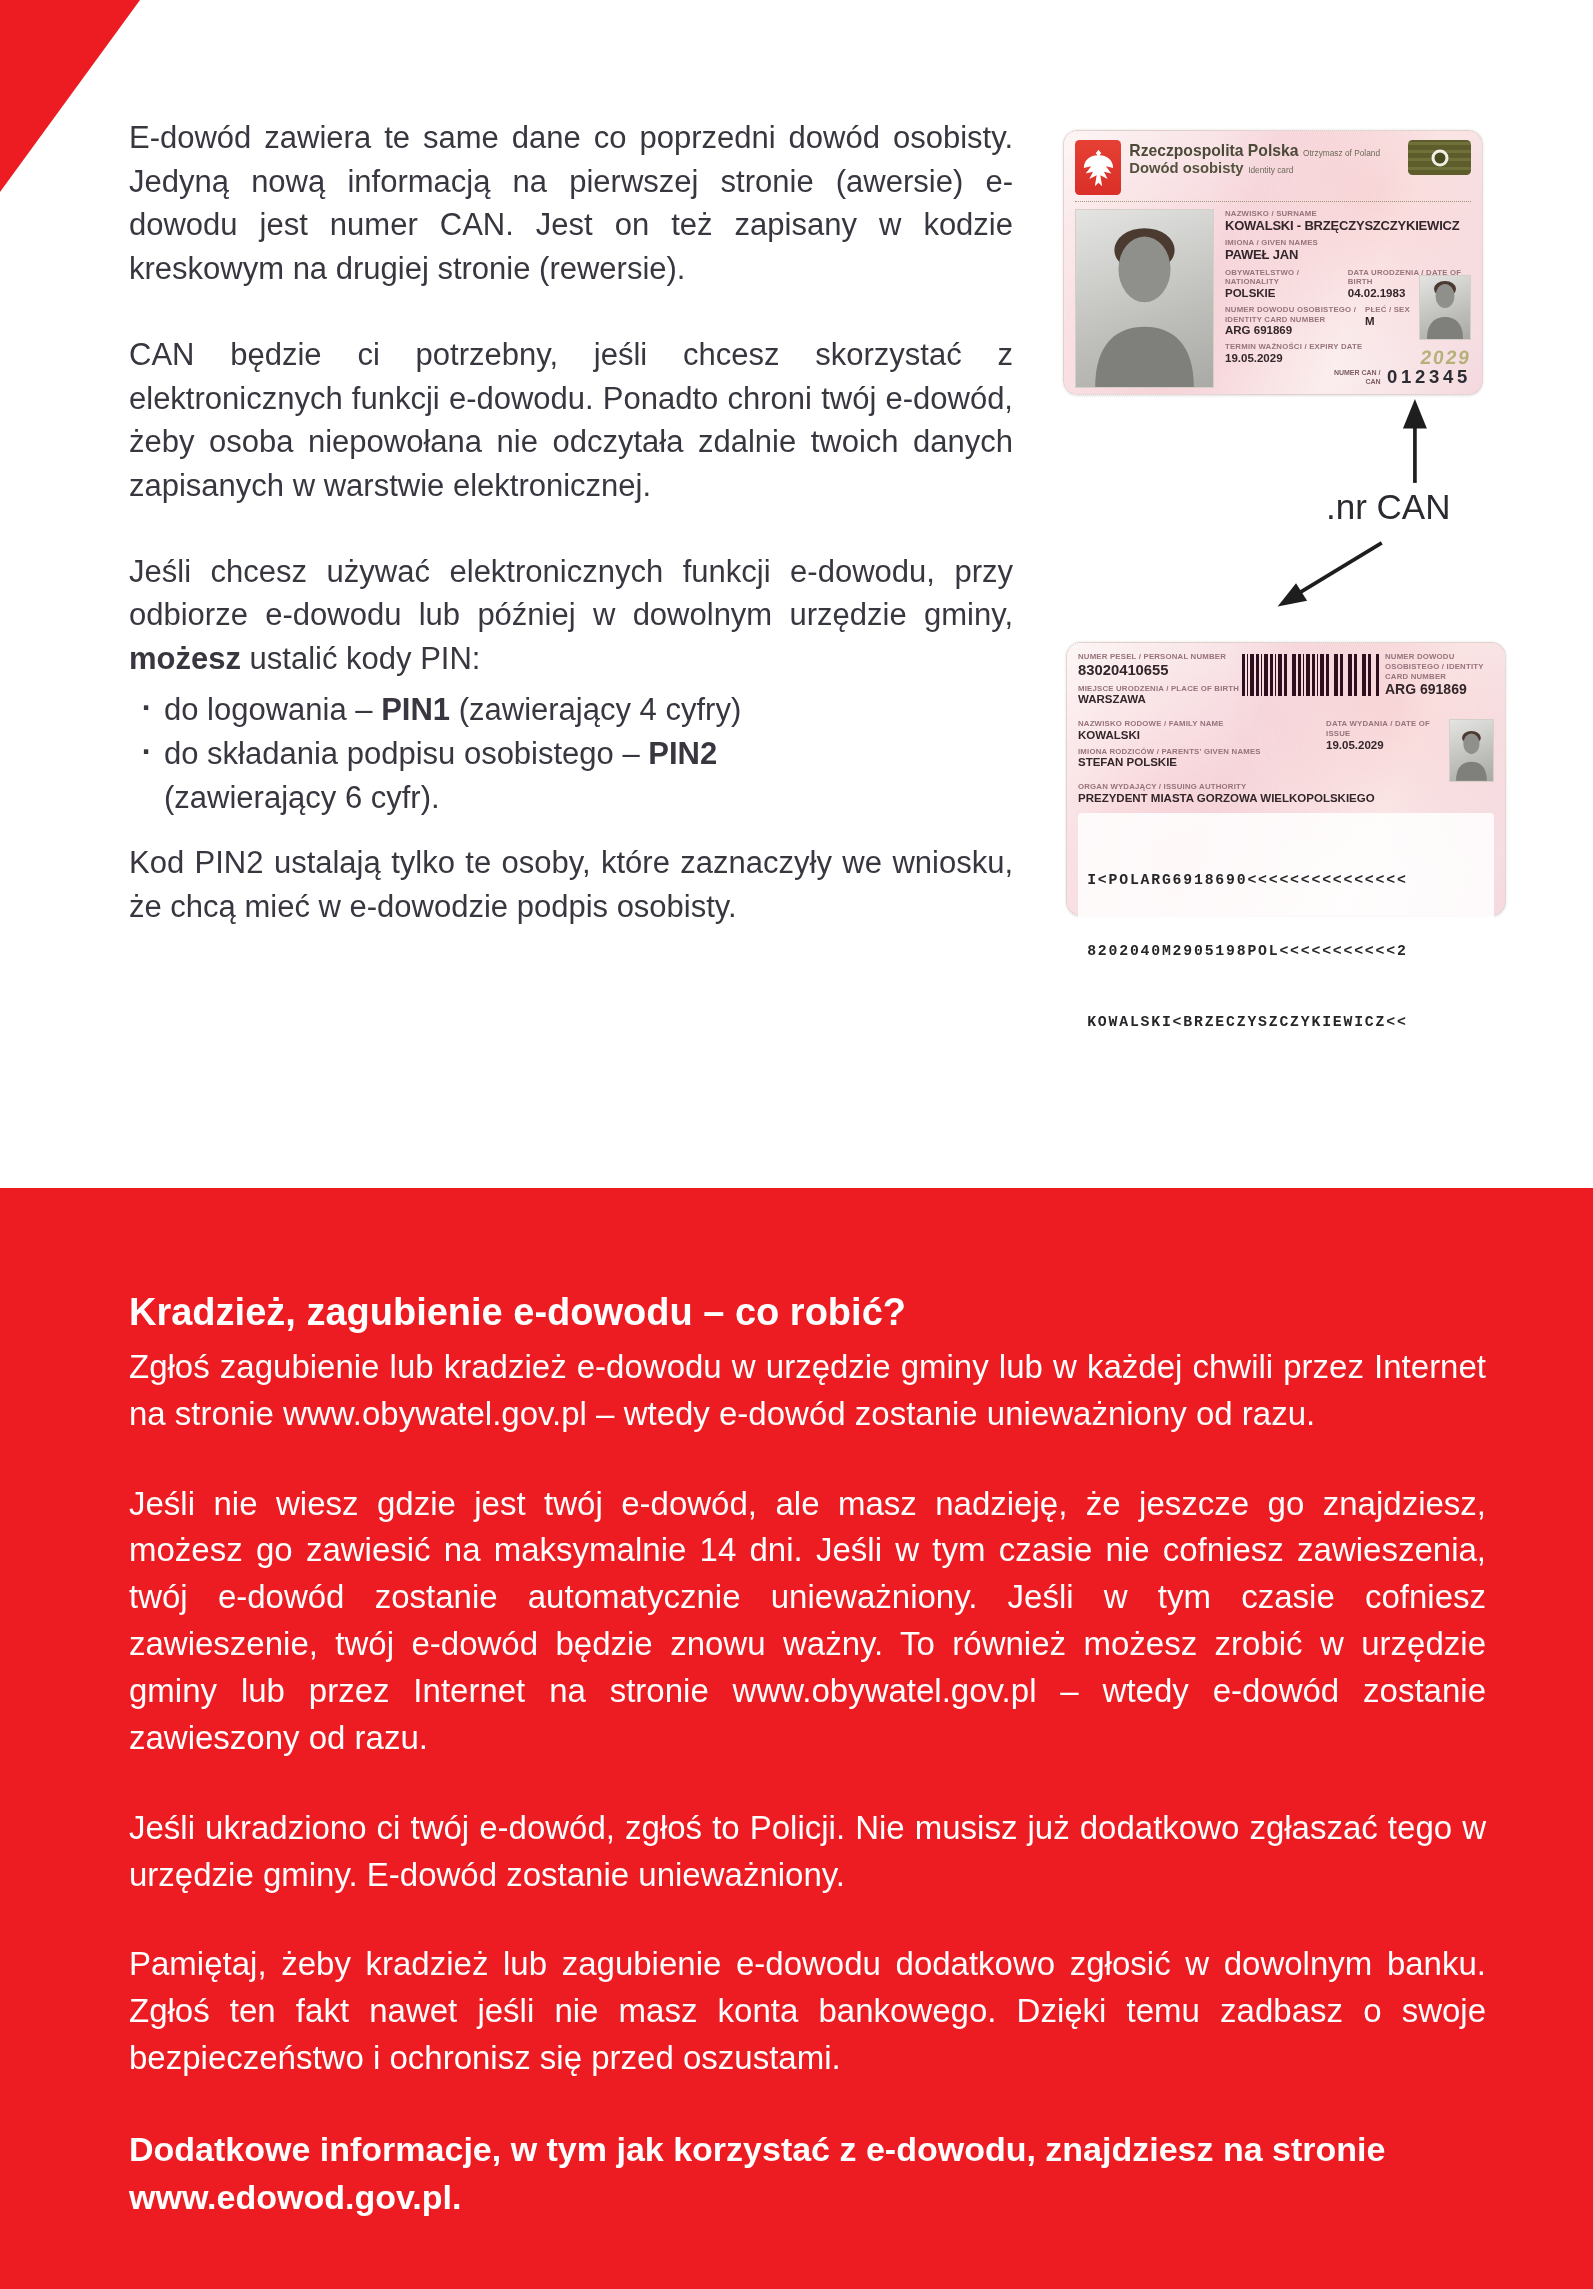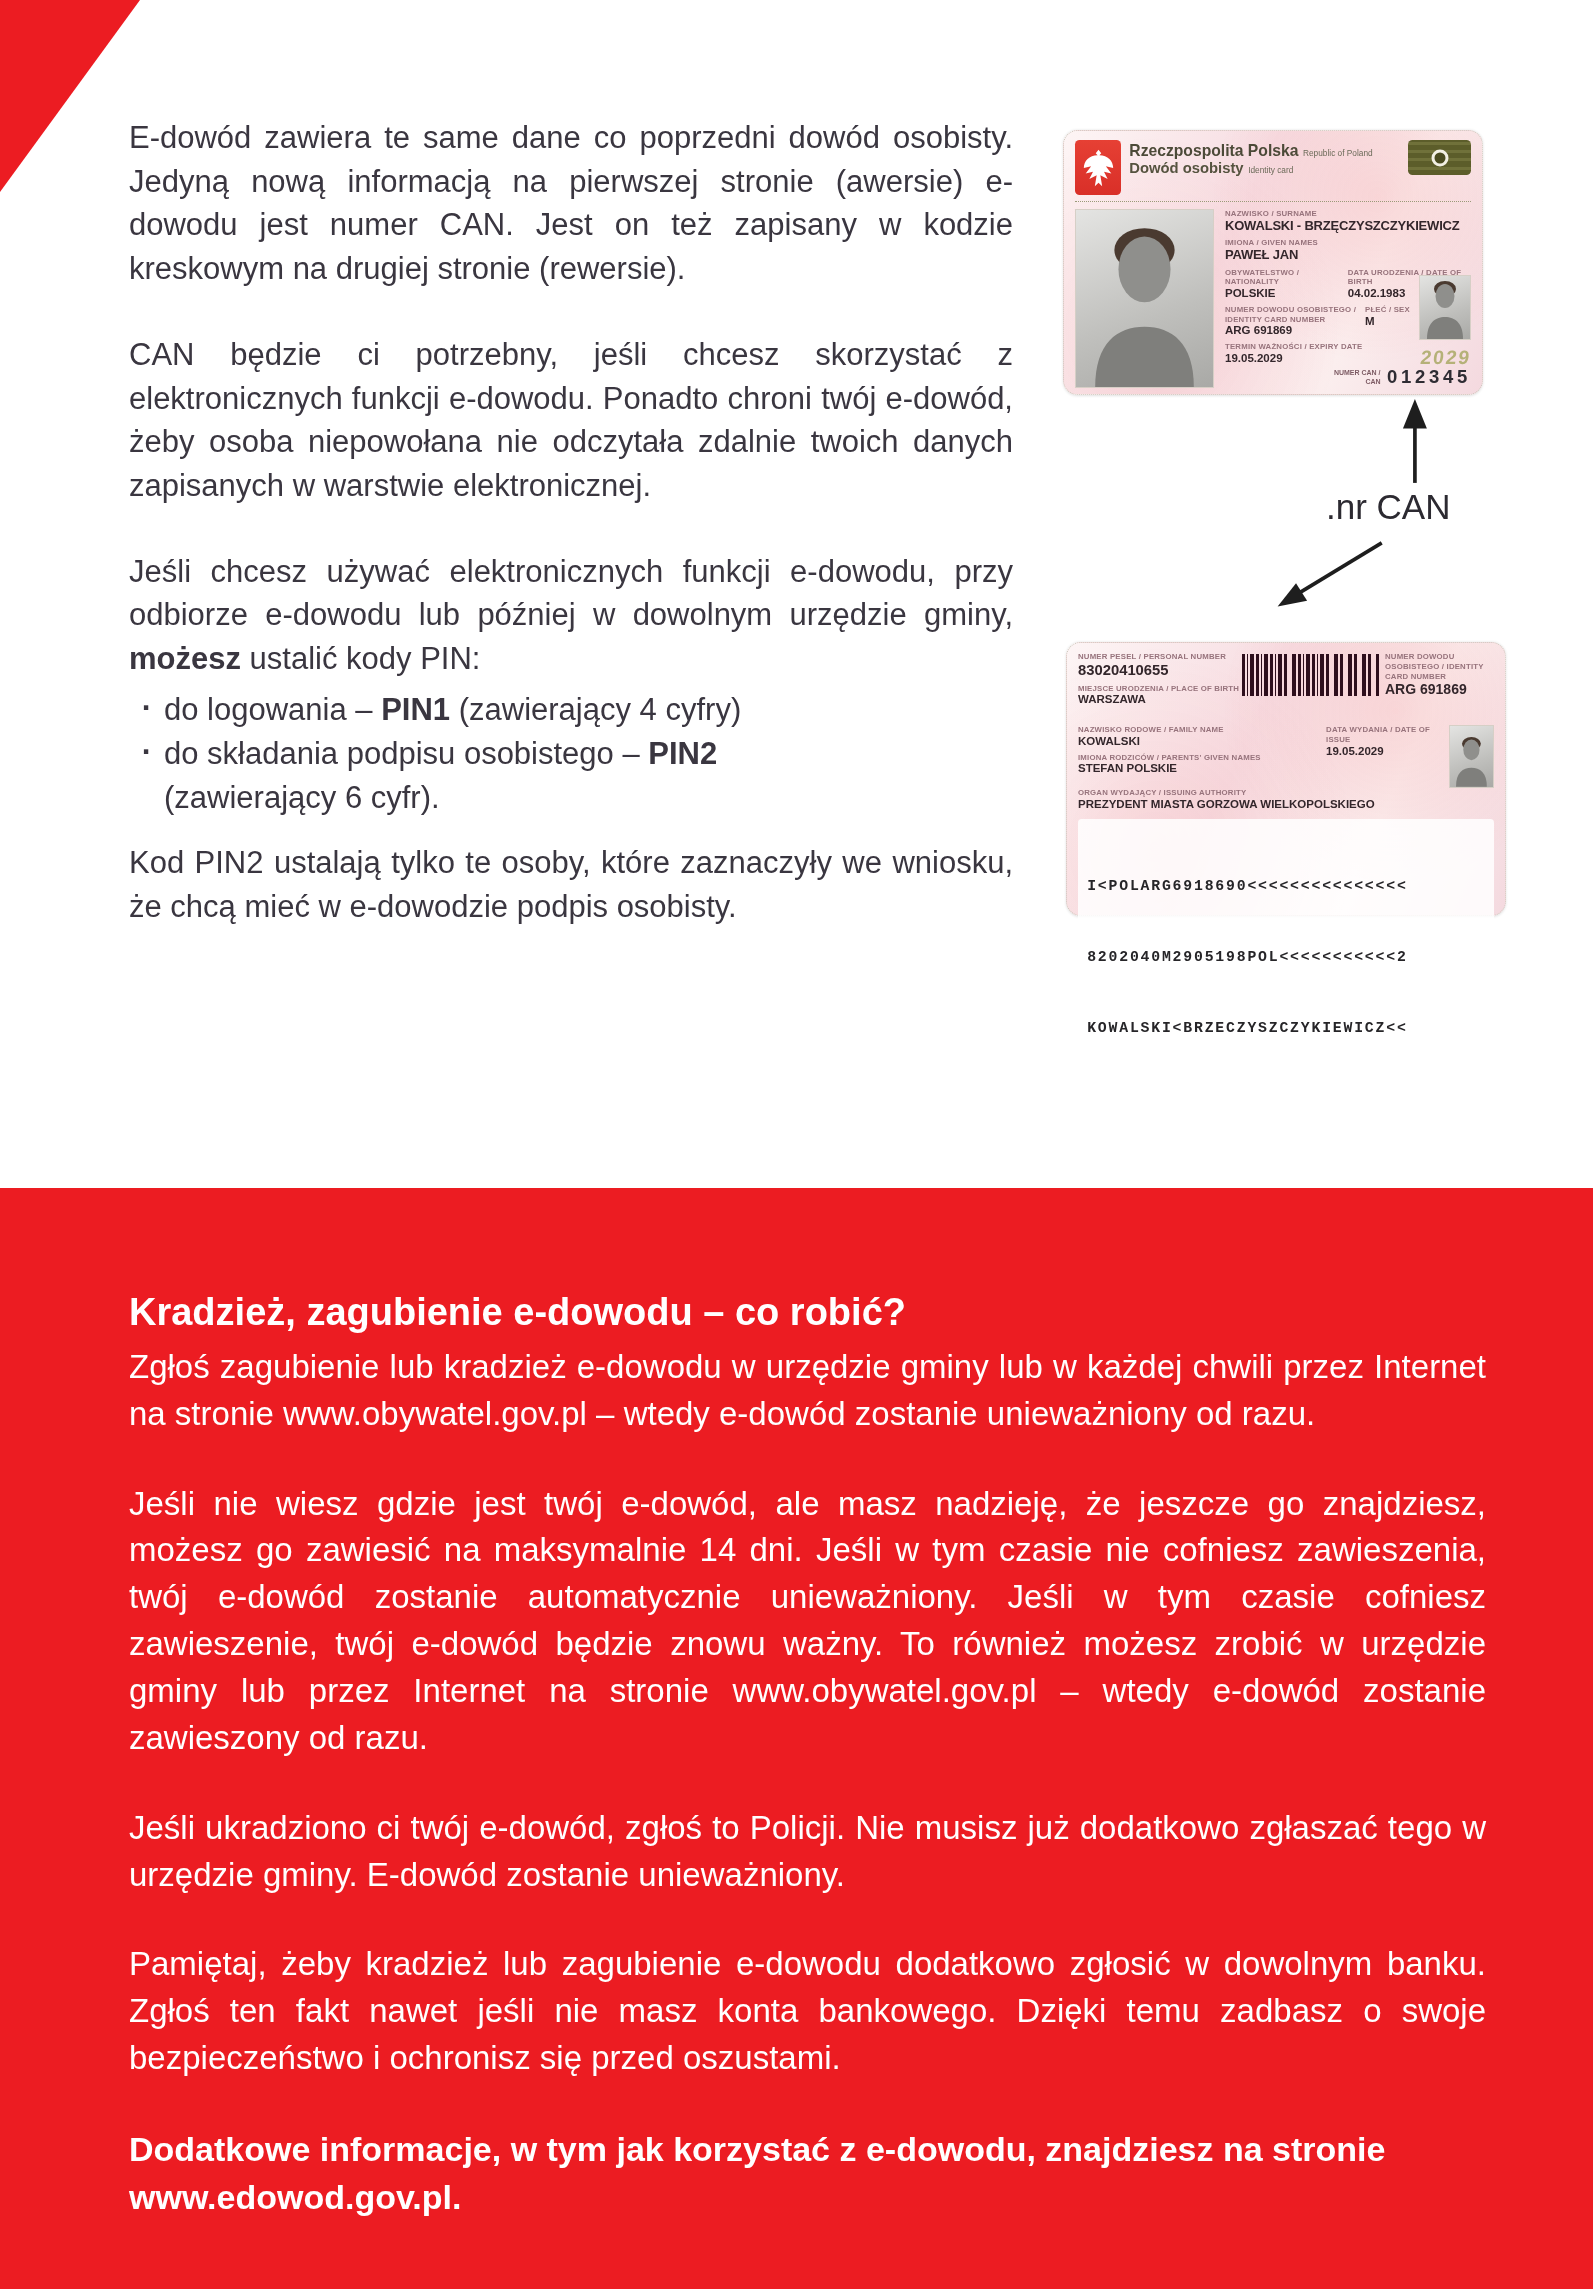--- a/index.html
+++ b/index.html
@@ -71,21 +71,21 @@
   .ghost-year{font-size:19.4px;font-weight:bold;color:#b5b178;letter-spacing:1.8px;margin-top:5.5px;transform:skewX(-8deg);}
   .can-row{position:absolute;right:0;bottom:0;display:flex;align-items:center;gap:6.5px;}
   .can-lbl{font-size:7px;font-weight:bold;color:#7d5b64;text-align:right;line-height:1.35;}
   .can-num{font-size:18.5px;font-weight:bold;color:#2e2c33;letter-spacing:3.7px;}
   
   .cb-row1{display:flex;}
   .cb-left{width:164px;}
   .barcode{width:137px;height:42px;margin:1.8px 5.5px 0 0;
     background:repeating-linear-gradient(90deg,#2e0f1d 0 2.8px,transparent 2.8px 4.6px,#2e0f1d 4.6px 5.5px,transparent 5.5px 8.3px,#2e0f1d 8.3px 12px,transparent 12px 14px);}
   .cb-right{margin-left:auto;width:109px;}
-  .cb-mid{display:flex;margin-top:14px;gap:39px;}
+  .cb-mid{display:flex;margin-top:8px;gap:39px;}
   .cb-mid-left{width:233px;}
   .cb-mid-right{margin-left:auto;display:flex;gap:6.5px;align-items:flex-start;}
   .mrz{margin-top:8.3px;background:rgba(255,255,255,0.85);border-radius:3.7px;padding:8.3px 5.5px 5.5px 9.2px;
     font-family:"Liberation Mono","DejaVu Sans Mono",monospace;font-weight:bold;font-size:14.8px;
     letter-spacing:1.8px;color:#262528;line-height:1.6;white-space:pre;}
   
   .callout-arrows{position:absolute;left:1246px;top:388px;width:277px;height:258px;}
   .can-label{position:absolute;left:1326px;top:487px;font-size:35px;color:#2c2a31;}
   
   .alert{
@@ -115,21 +115,21 @@
   </div>
 
   <div class="card card-front">
     <div class="cf-header">
       <div class="eagle-box">
         <svg width="37" height="44" viewBox="0 0 40 48" aria-hidden="true">
           <path d="M20 4 L23 8 L21 10 C30 10 36 16 36 24 L28 22 L34 30 L26 28 L30 36 L22 32 L24 44 L20 40 L16 44 L18 32 L10 36 L14 28 L6 30 L12 22 L4 24 C4 16 10 10 19 10 L17 8 Z" fill="#ffffff"></path>
         </svg>
       </div>
       <div class="titles">
-        <div class="t1"><span>Rzeczpospolita Polska</span><small>Republic of Poland</small></div>
+        <div class="t1"><span>Rzeczpospolita Polska</span><small>Otrzymasz of Poland</small></div>
         <div class="t2"><span>Dowód osobisty</span><small>Identity card</small></div>
       </div>
       <div class="chip-mark"></div>
     </div>
     <div class="cf-body">
       <div class="photo">
         <svg viewBox="0 0 100 130" aria-hidden="true">
           <ellipse cx="50" cy="30" rx="22" ry="16" fill="#4a3a30"></ellipse>
           <ellipse cx="50" cy="44" rx="19" ry="24" fill="#8f8f8c"></ellipse>
           <path d="M14 130 C14 98 30 86 50 86 C70 86 86 98 86 130 Z" fill="#7f7f7c"></path>

